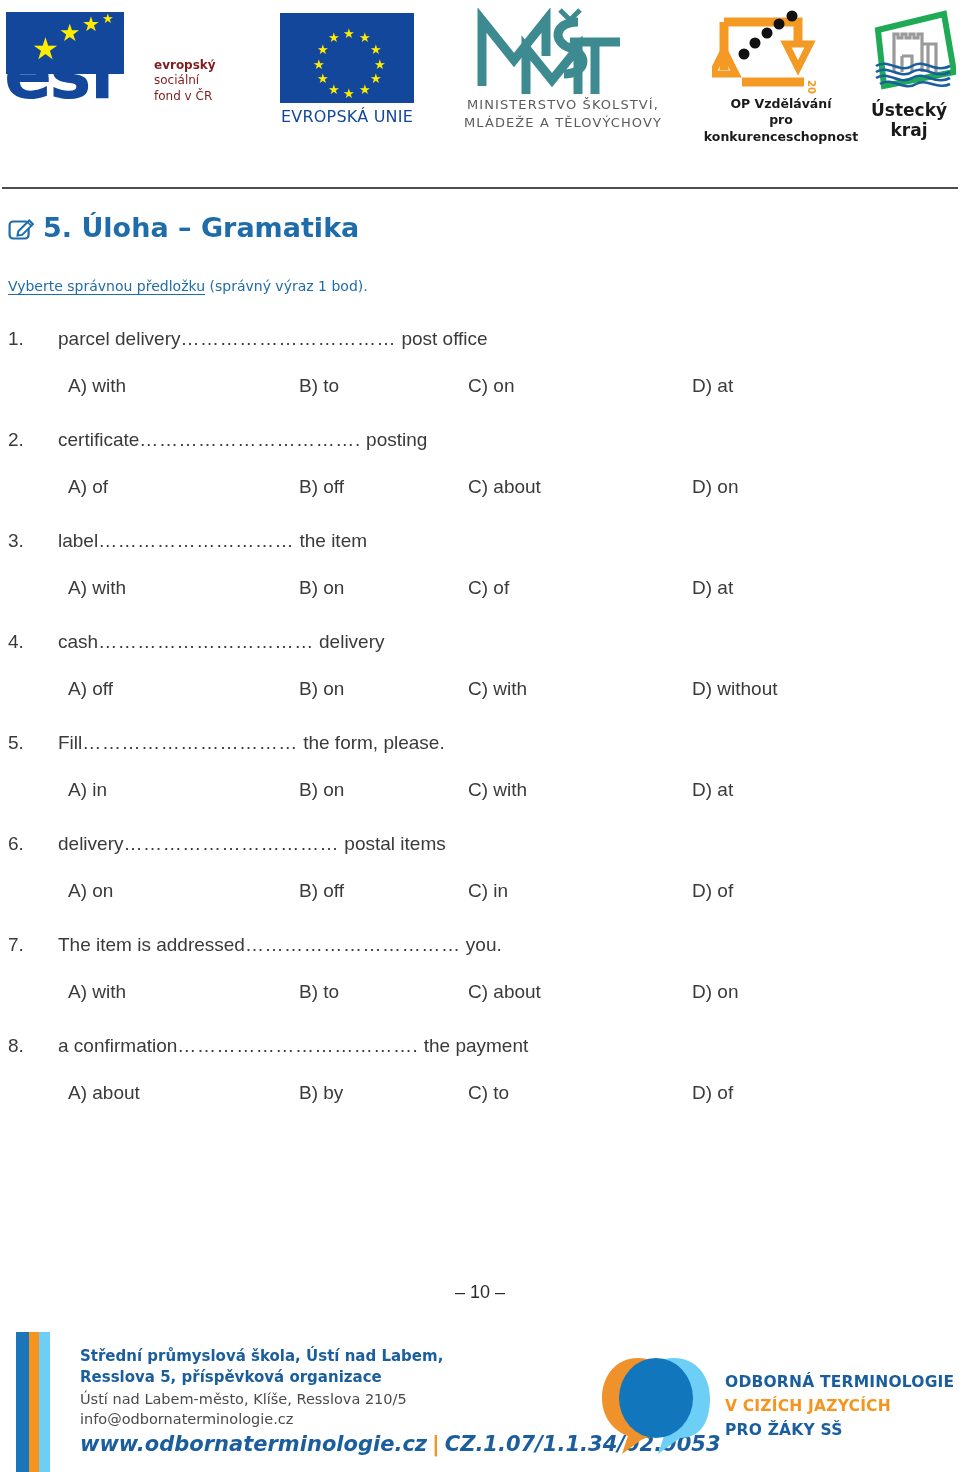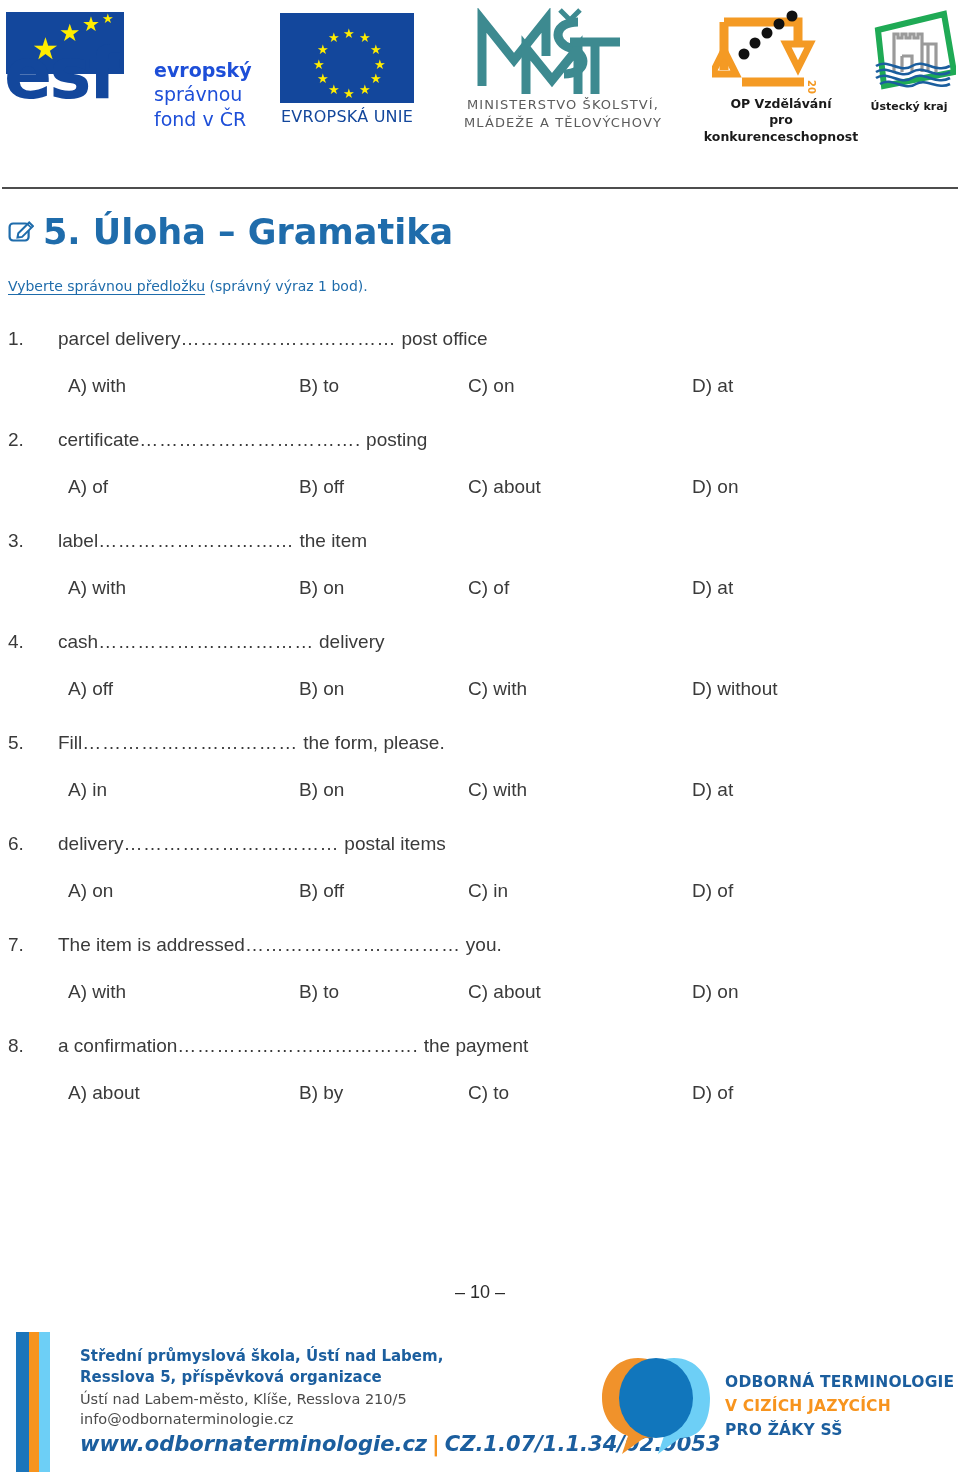--- a/index.html
+++ b/index.html
@@ -39,21 +39,21 @@
   }
   .esf-text-mark {
     position: absolute; left: 0; top: 28px;
     font-family: "DejaVu Sans", sans-serif;
     font-weight: bold; font-size: 71px; color: #13479c;
     letter-spacing: -3px; line-height: 1;
   }
   .esf-words {
     position: absolute; left: 150px; top: 48px;
     font-family: "DejaVu Sans", sans-serif;
-    color: #1d4ed8; font-size: 19px; line-height: 1.28;
+    color: #7f1d1d; font-size: 12px; line-height: 1.28;
   }
   .esf-words .w1 { font-weight: bold; }
 
   
   .eu-logo { position: absolute; left: 272px; top: 5px; width: 150px; height: 122px; }
   .eu-flag {
     position: absolute; left: 8px; top: 2px; width: 134px; height: 90px;
     background: #13479c;
   }
   .eu-star {
@@ -88,43 +88,43 @@
     font-size: 12.5px; font-weight: bold; color: #1a1a1a; line-height: 1.3;
   }
 
   
   .uk-logo { position: absolute; left: 862px; top: 4px; width: 98px; height: 126px; }
   .uk-mark { position: absolute; left: 6px; top: 0px; width: 88px; height: 88px; }
   .uk-caption {
     position: absolute; left: 0; top: 90px; width: 94px;
     text-align: center;
     font-family: "DejaVu Sans", sans-serif;
-    font-size: 11px; font-weight: bold; color: #1a1a1a;
+    font-size: 17px; font-weight: bold; color: #1a1a1a;
   }
 
   
   .investice {
     position: absolute; left: 258px; top: 140px;
     font-family: "Liberation Sans", sans-serif;
     font-size: 25px; color: #1a1a1a; letter-spacing: 0.4px;
     white-space: nowrap;
   }
   .header-rule {
     position: absolute; left: 2px; top: 187px;
     width: 956px; height: 2px; background: #4d4d4d;
   }
 
   
   .content { position: absolute; left: 0; top: 190px; width: 960px; }
 
   .task-title {
     position: absolute; left: 8px; top: 22px;
-    display: flex; align-items: center; gap: 9px;
-    font-family: "DejaVu Sans", sans-serif;
-    font-size: 35px; font-weight: bold; color: #1f6cab;
+    display: flex; align-items: flex-end; gap: 9px;
+    font-family: "DejaVu Sans", sans-serif;
+    font-size: 27px; font-weight: bold; color: #1f6cab;
     white-space: nowrap;
   }
   .edit-icon { display: block; width: 26px; height: 26px; }
 
   .instruction {
     position: absolute; left: 8px; top: 88px;
     font-family: "DejaVu Sans", sans-serif;
     font-size: 14px; color: #1f6cab; white-space: nowrap;
   }
   .instruction .u { text-decoration: underline; text-underline-offset: 3px; }
@@ -197,21 +197,21 @@
     <div class="esf-logo">
       <div class="esf-flagbox">
         <span class="esf-star" style="left:26px;top:22px;font-size:30px;">★</span>
         <span class="esf-star" style="left:53px;top:9px;font-size:24px;">★</span>
         <span class="esf-star" style="left:76px;top:2px;font-size:20px;">★</span>
         <span class="esf-star" style="left:96px;top:0px;font-size:13px;">★</span>
       </div>
       <div class="esf-text-mark">esf</div>
       <div class="esf-words">
         <div class="w1">evropský</div>
-        <div>správnou</div>
+        <div>sociální</div>
         <div>fond v ČR</div>
       </div>
     </div>
 
     <div class="eu-logo">
       <div class="eu-flag">
         <span class="eu-star" style="left:63px;top:14px;">★</span>
         <span class="eu-star" style="left:79px;top:18px;">★</span>
         <span class="eu-star" style="left:90px;top:30px;">★</span>
         <span class="eu-star" style="left:94px;top:45px;">★</span>

